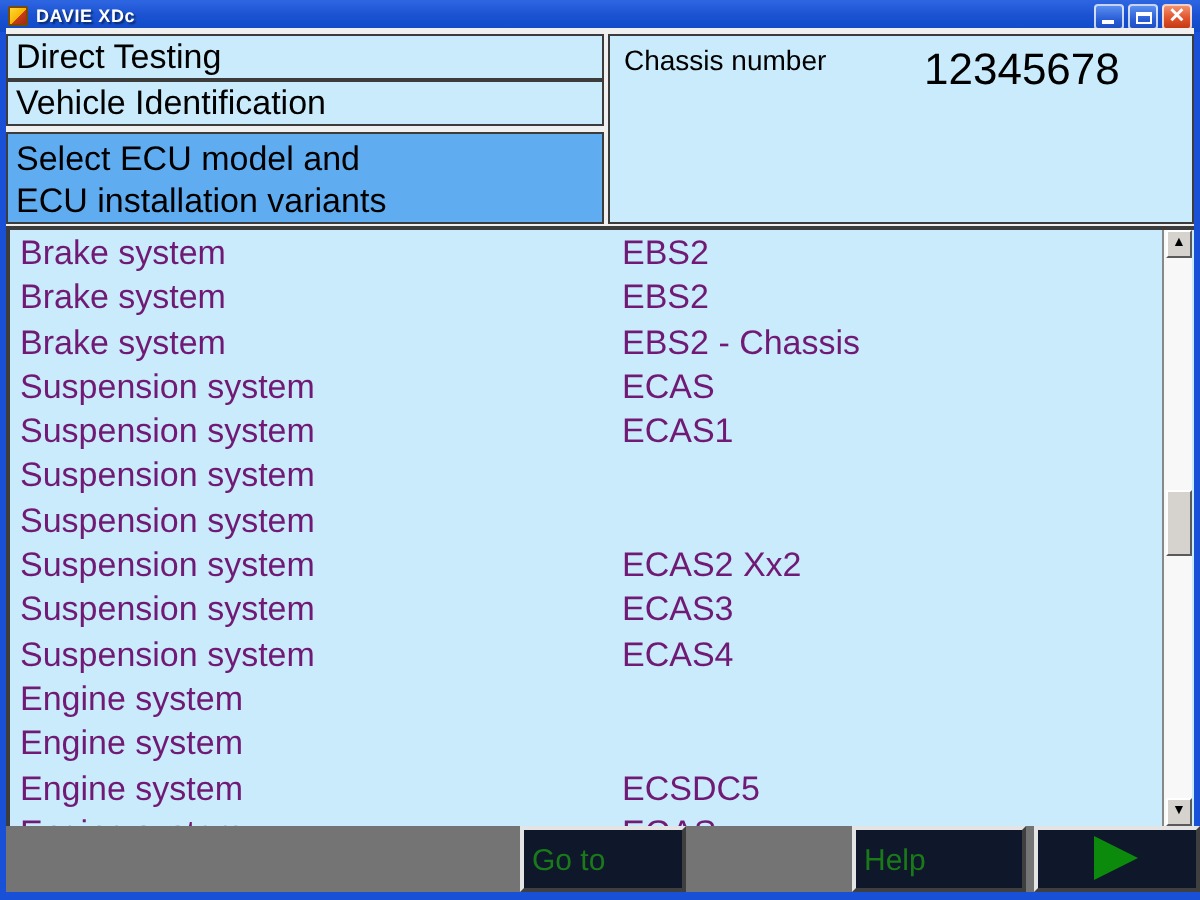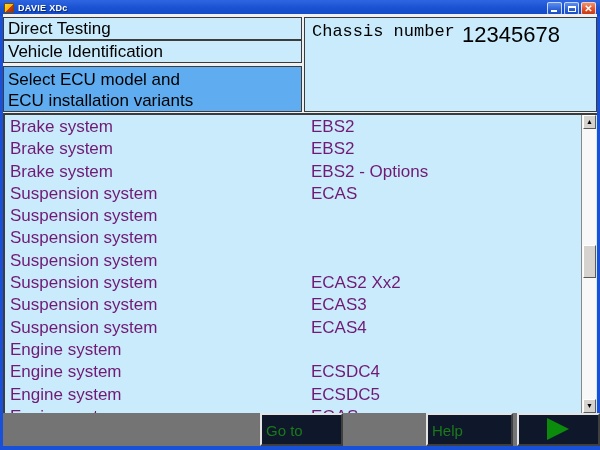--- a/index.html
+++ b/index.html
@@ -53,21 +53,21 @@
     background: #c9ebfb; border: 1px solid #3c3c3c;
     font-size: 17px; color: #000; padding-left: 4px;
   }
   .panel-direct   { position: absolute; left: 0px; top: 3px;  width: 299px; height: 23px; line-height: 22px; }
   .panel-vehicle  { position: absolute; left: 0px; top: 26px; width: 299px; height: 23px; line-height: 22px; }
   .panel-select   {
     position: absolute; left: 0px; top: 52px; width: 299px; height: 46px;
     background: #5fadf0; line-height: 21px; padding-top: 2px;
   }
   .panel-chassis  { position: absolute; left: 301px; top: 3px; width: 293px; height: 95px; }
-  .chassis-label  { position: absolute; left: 7px;  top: 4px; font-size: 17px; font-family: Liberation Mono, monospace; }
+  .chassis-label  { position: absolute; left: 7px;  top: 4px; font-size: 14px; }
   .chassis-value  { position: absolute; left: 157px; top: 4px; font-size: 22px; }
 
   
   .list-area {
     position: absolute; left: 0; top: 113px; width: 594px; height: 300px;
     background: #c9ebfb; border-top: 2px solid #3c3c3c; border-left: 2px solid #3c3c3c;
     overflow: hidden;
   }
   .rows { position: absolute; left: 0; top: 1px; width: 575px; }
   .row { position: relative; height: 22.3px; font-size: 17px; line-height: 22.3px; color: #701a75; }
@@ -156,30 +156,31 @@
     <span class="row-model">EBS2</span>
   </div>
 
   <div class="row">
     <span class="row-system">Brake system</span>
     <span class="row-model">EBS2</span>
   </div>
 
   <div class="row">
     <span class="row-system">Brake system</span>
-    <span class="row-model">EBS2 - Options</span>
+    <span class="row-model">EBS2 - Chassis</span>
   </div>
 
   <div class="row">
     <span class="row-system">Suspension system</span>
     <span class="row-model">ECAS</span>
   </div>
 
   <div class="row">
     <span class="row-system">Suspension system</span>
+    <span class="row-model">ECAS1</span>
   </div>
 
   <div class="row">
     <span class="row-system">Suspension system</span>
   </div>
 
   <div class="row">
     <span class="row-system">Suspension system</span>
   </div>
 
@@ -197,21 +198,20 @@
     <span class="row-system">Suspension system</span>
     <span class="row-model">ECAS4</span>
   </div>
 
   <div class="row">
     <span class="row-system">Engine system</span>
   </div>
 
   <div class="row">
     <span class="row-system">Engine system</span>
-    <span class="row-model">ECSDC4</span>
   </div>
 
   <div class="row">
     <span class="row-system">Engine system</span>
     <span class="row-model">ECSDC5</span>
   </div>
 
   <div class="row">
     <span class="row-system">Engine system</span>
     <span class="row-model">EGAS</span>

